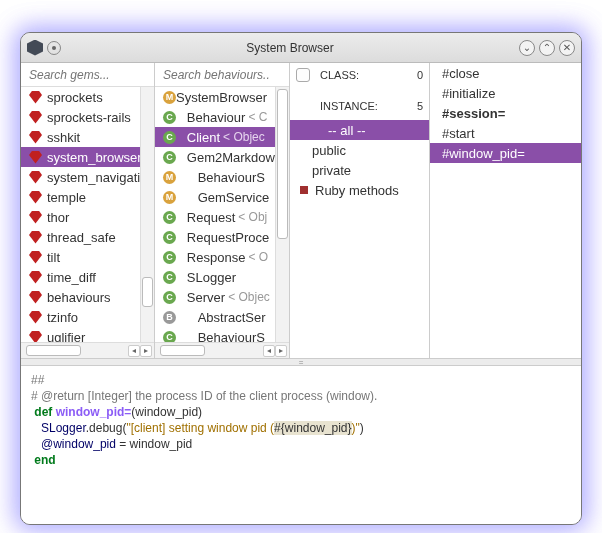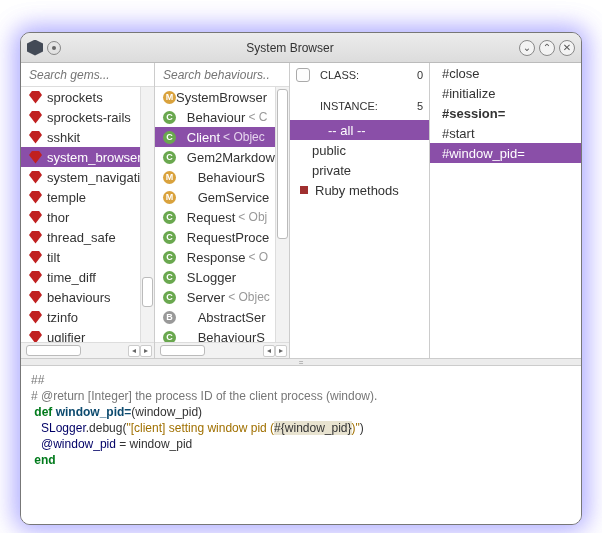--- a/index.html
+++ b/index.html
@@ -36,21 +36,21 @@
 .stats .lbl { flex: 1; }
 .scroll-h { height: 16px; background: #f2f2f2; border-top: 1px solid #ddd; display: flex; align-items: center; padding: 2px; }
 .scroll-h .thumb { height: 11px; background: #fff; border: 1px solid #bbb; border-radius: 3px; }
 .scroll-h .arrow { width: 12px; height: 12px; display: flex; align-items: center; justify-content: center; font-size: 8px; color: #666; cursor: pointer; border: 1px solid #ccc; background: #fff; border-radius: 2px; }
 .scroll-v { position: absolute; right: 0; top: 0; bottom: 0; width: 14px; background: #f2f2f2; border-left: 1px solid #ddd; }
 .scroll-v .thumb { width: 11px; background: #fff; border: 1px solid #bbb; border-radius: 3px; margin: 1px auto; }
 .splitter { height: 8px; background: #ececec; border-top: 1px solid #ccc; border-bottom: 1px solid #ccc; text-align: center; font-size: 8px; color: #888; line-height: 7px; cursor: row-resize; }
 .code { background: #fff; height: 160px; padding: 6px 10px; font-family: "Courier New", monospace; font-size: 12px; line-height: 16px; color: #333; overflow: hidden; }
 .code .c1 { color: #777; }
 .code .kw { color: #007a1b; font-weight: bold; }
-.code .fn { color: #0c4a6e; font-weight: bold; }
+.code .fn { color: #8b5cf6; font-weight: bold; }
 .code .str { color: #a07000; }
 .code .iv { color: #006; }
 .code .interp { background: #e8e3d0; }
 </style>
 </head>
 <body>
 
 <div class="window-wrap">
 
   <div class="titlebar">

